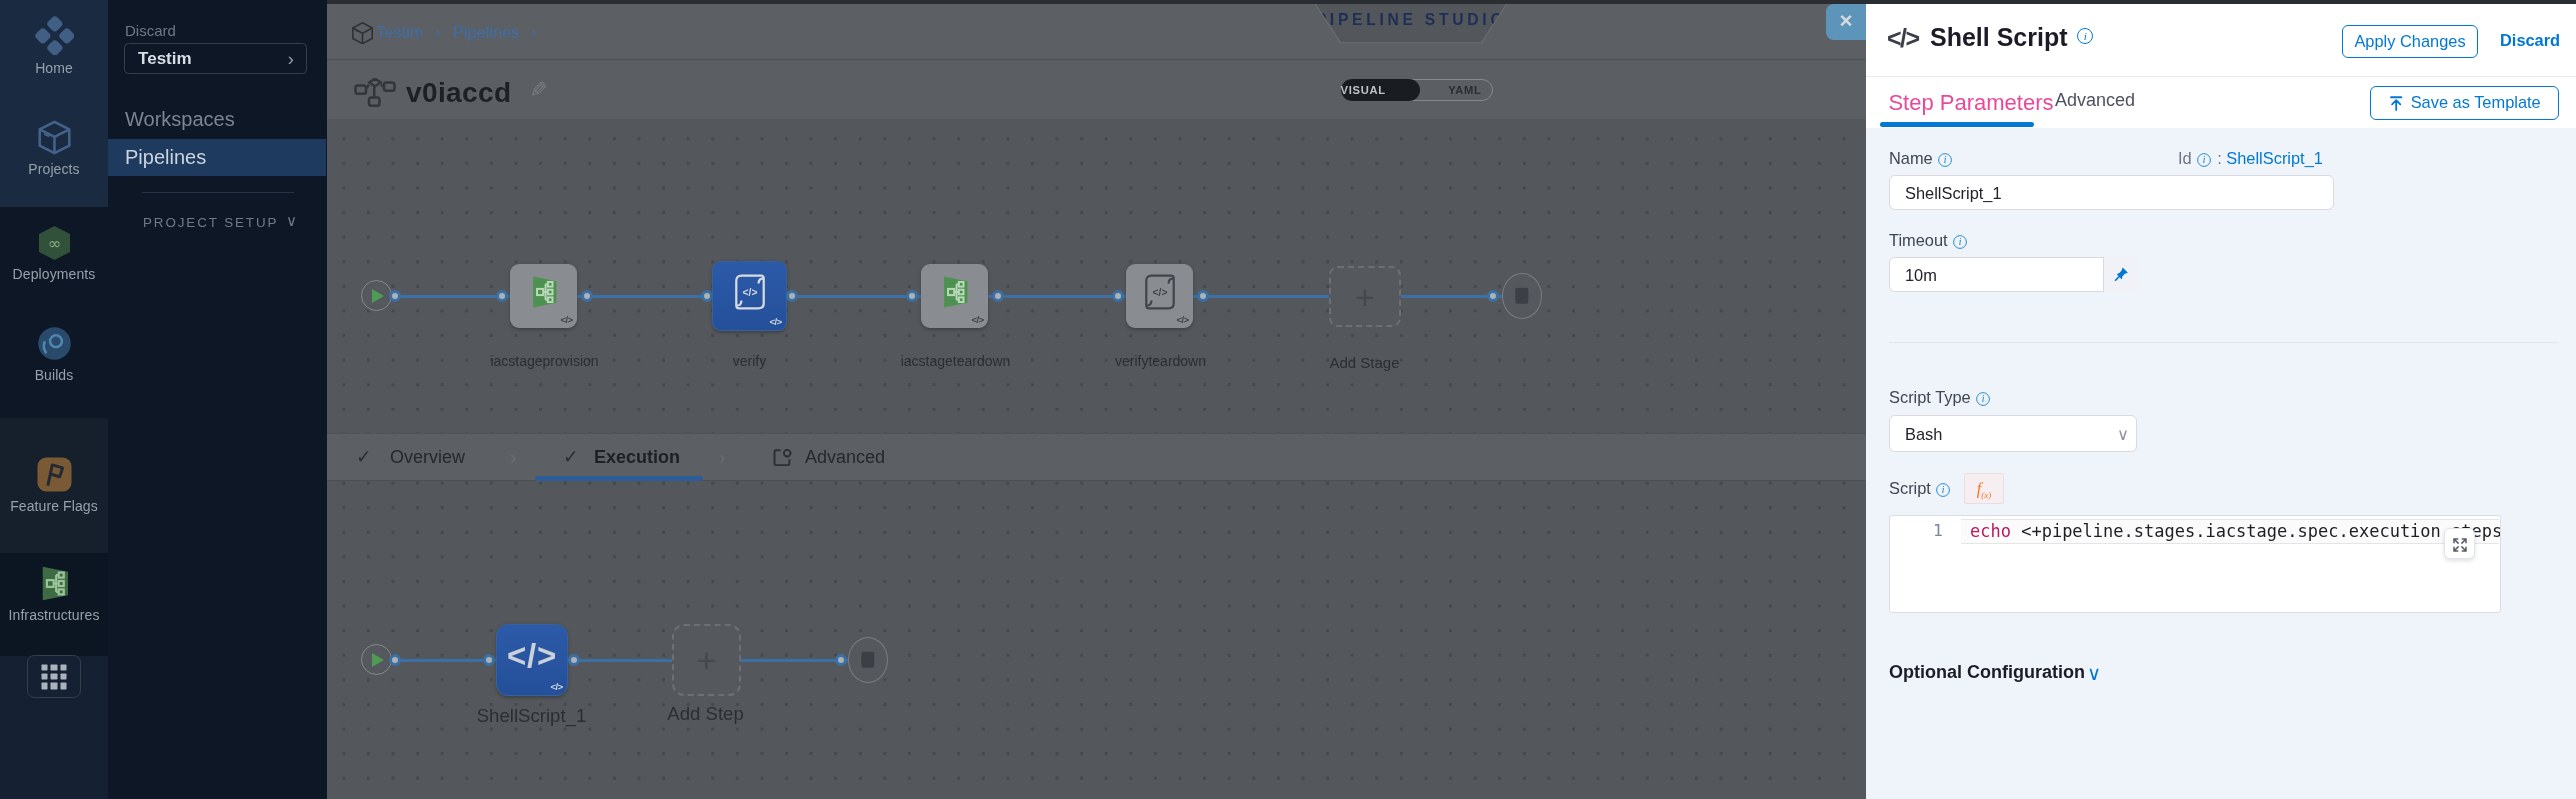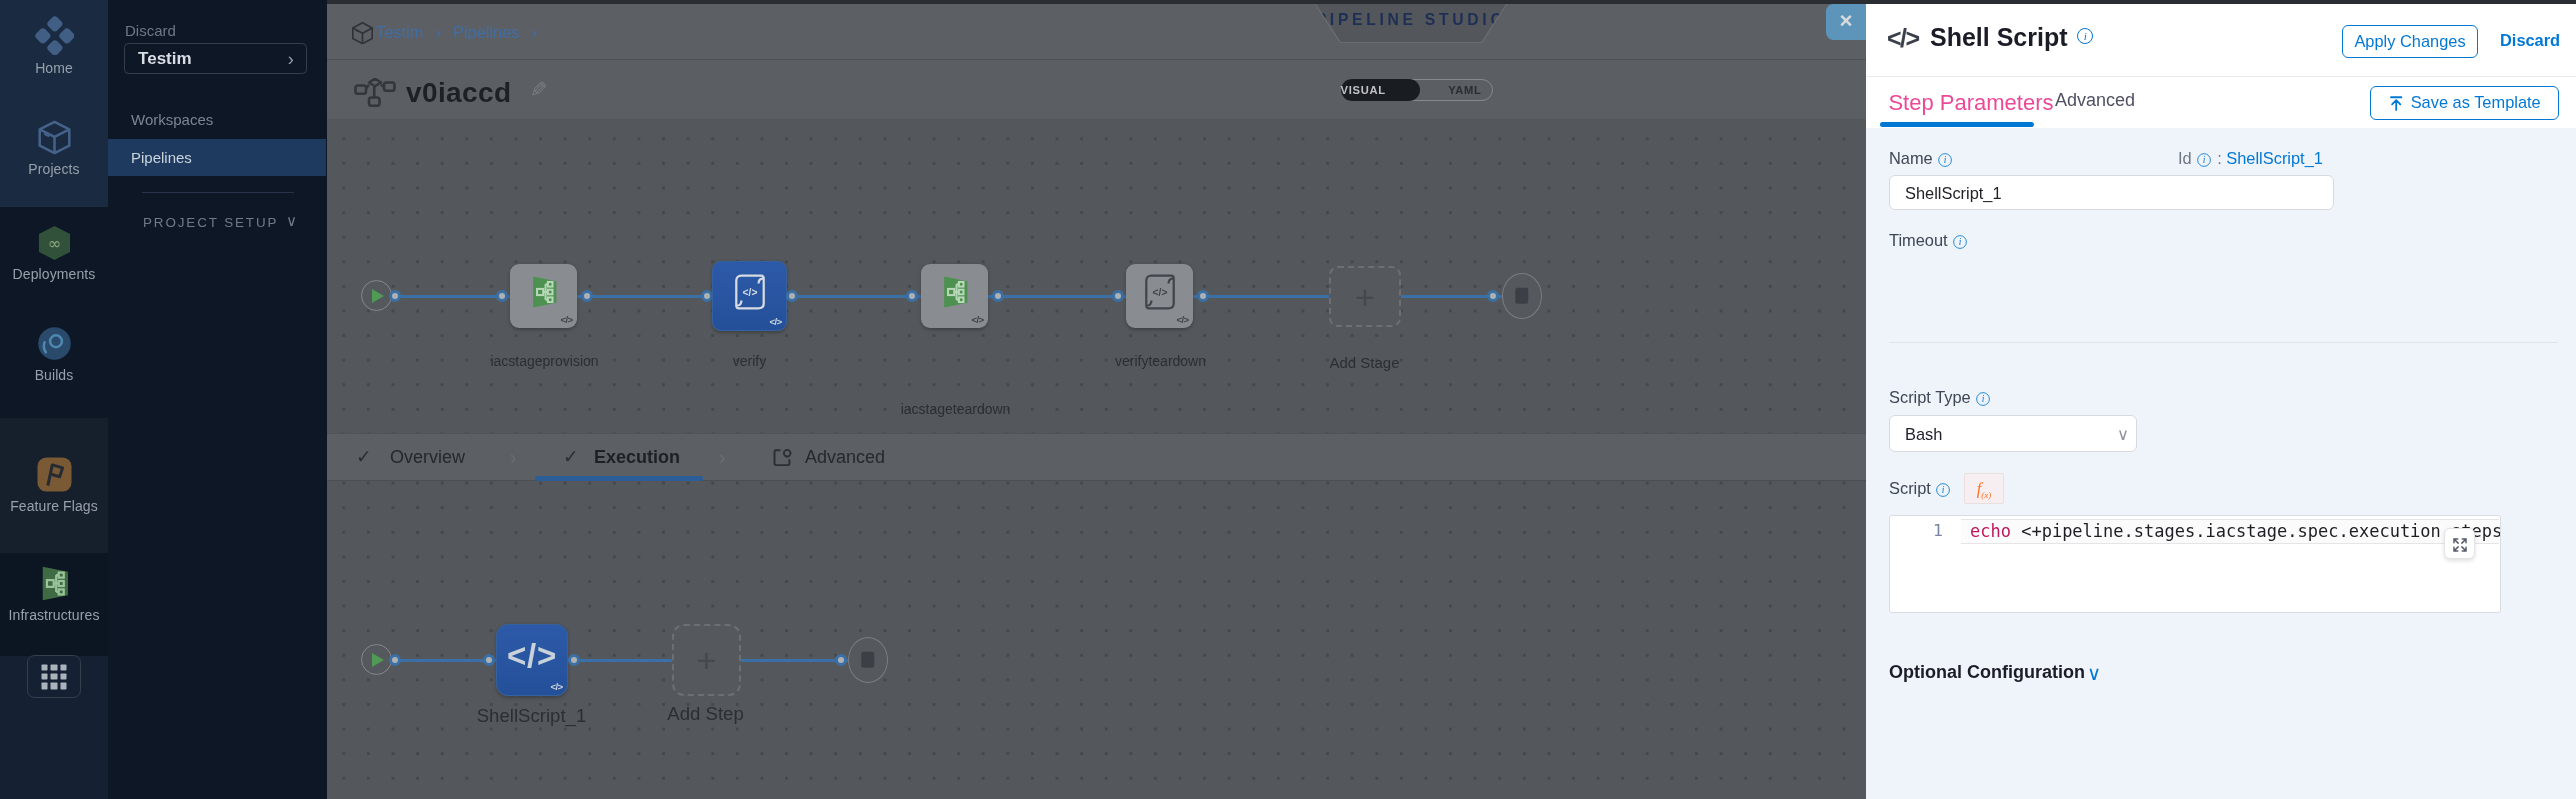--- a/index.html
+++ b/index.html
@@ -22,22 +22,22 @@
   .gridico { position:absolute; left:50%; top:50%; transform:translate(-50%,-50%); width:25px; height:25px;
              display:grid; grid-template-columns:repeat(3,1fr); gap:3px; }
   .gridico i { background:#aab2bc; border-radius:0.7px; }
 
   
   #panel2 { position:absolute; left:108px; top:0; width:219px; height:799px; background:#0e1726; z-index:29; }
   .p2-cap { position:absolute; left:17px; top:22.4px; font-size:15px; color:#6e7887; }
   #proj-select { position:absolute; left:15.7px; top:43px; width:183px; height:31px; border:0.7px solid #333f50;
                  border-radius:4.5px; color:#d9dee5; font-size:17px; font-weight:bold; line-height:30px; padding-left:13.4px; }
   #proj-select .chev { position:absolute; right:12px; top:0; color:#98a1ad; font-size:18px; font-weight:normal; }
-  .p2-item { position:absolute; left:0; width:219px; height:37px; line-height:37px; padding-left:23px;
-             font-size:15px; color:#7b8594; }
+  .p2-item { position:absolute; left:0; width:219px; height:37px; line-height:37px; padding-left:17px;
+             font-size:20px; color:#7b8594; }
   #p2-workspaces { top:101px; }
   #p2-pipelines { top:139px; background:#1e3a5e; color:#ccd4de; width:218px; }
   #p2-div { position:absolute; left:34px; right:33px; top:192px; height:0.7px; background:#283349; }
   #p2-setup { position:absolute; left:35px; top:215px; font-size:13.4px; letter-spacing:1.9px; color:#707a89; }
   #p2-setup-chev { position:absolute; left:178px; top:212px; color:#707a89; font-size:15px; }
 
   
   #canvas { position:absolute; left:327px; top:0; width:1539px; height:799px; background:#54585c; z-index:1; }
   #dots { position:absolute; left:0; top:119px; right:0; bottom:0;
           background-image:radial-gradient(circle,#45484c 1.5px,transparent 1.9px);
@@ -342,21 +342,21 @@
     <span class="plus">+</span>
   </div>
 
   <div class="port" style="left:1160px; top:290px;"></div>
   <div class="endnode" style="left:1175px; top:273px;">
       <i></i>
     </div>
 
   <div class="glabel" style="left:154px; top:349px;">iacstageprovision</div>
   <div class="glabel" style="left:359px; top:349px;">verify</div>
-  <div class="glabel" style="left:565px; top:349px;margin-top:48px;">iacstageteardown</div>
+  <div class="glabel" style="left:565px; top:349px;">iacstageteardown</div>
   <div class="glabel" style="left:770px; top:349px;">verifyteardown</div>
   <div class="glabel" style="left:974px; top:351px; font-size:15px;">Add Stage</div>
 
   <div id="tabband">
     <span class="scheck" style="left:29px;">✓</span>
     <span class="stab" style="left:63px;">Overview</span>
     <span class="schev" style="left:183px;">›</span>
     <span class="scheck" style="left:236px;">✓</span>
     <span class="stab" style="left:267px; font-weight:bold; color:#1d2024;">Execution</span>
     <span class="schev" style="left:392px;">›</span>
@@ -428,20 +428,28 @@
     <span>Id</span>&nbsp;<span class="info" style="transform:scale(.85);">i</span>&nbsp;<span>:</span>
     <a href="#">ShellScript_1</a>
   </div>
   <div class="finput" style="left:23px; top:172px; width:445px; height:35px;">
     <span>ShellScript_1</span>
   </div>
 
   <div class="flabel" style="left:23px; top:228px;">
     <span>Timeout</span>&nbsp;<span class="info" style="transform:scale(.85);">i</span>
   </div>
+  <div class="finput" style="left:23px; top:254px; width:248px; height:35px;">
+    <span>10m</span>
+    <div id="tm-pin">
+      <svg style="margin:9px auto;" width="16.4" height="16.4" viewBox="0 0 22 22">
+        <path d="M13 2 L20 9 L16 10.5 L12.5 14 L12 18 L9 15 L3.5 20.5 L2 19 L7.5 13.5 L5 11 L8.5 9.5 L11.5 6 Z" fill="#0278d5"></path>
+      </svg>
+    </div>
+  </div>
 
   <div id="dr-div1"></div>
 
   <div class="flabel" style="left:23px; top:385px;">
     <span>Script Type</span>&nbsp;<span class="info" style="transform:scale(.85);">i</span>
   </div>
   <div class="finput" style="left:23px; top:412px; width:248px; height:37px; line-height:37px;">
     <span>Bash</span>
     <span id="sel-chev">∨</span>
   </div>

